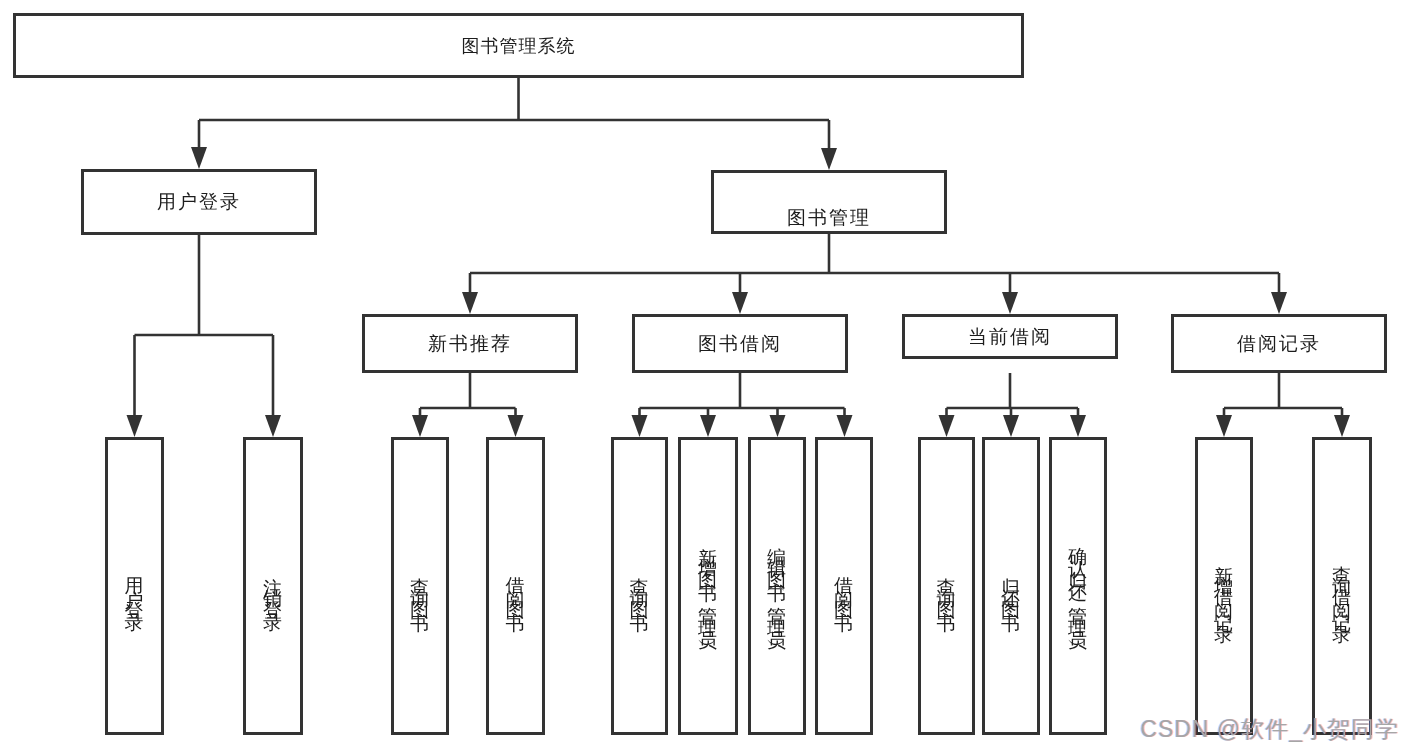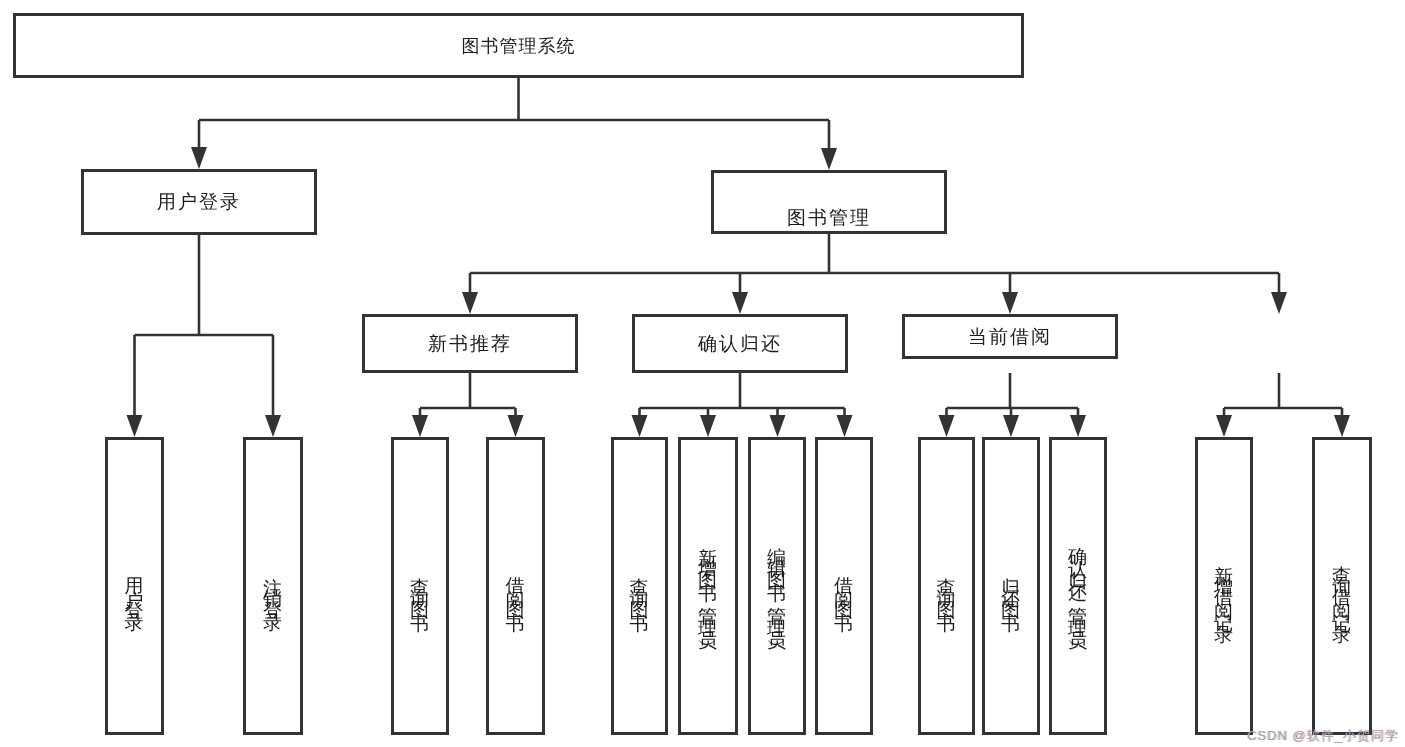--- a/index.html
+++ b/index.html
@@ -44,21 +44,21 @@
     font-size:19px;
     line-height:1;
     letter-spacing:12px;
     white-space:nowrap;
     color:var(--text);
   }
   #watermark{
     position:absolute;
     right:6px;
     bottom:2px;
-    font-size:13px;
+    font-size:23px;
     letter-spacing:1px;
     color:var(--wm);
     text-shadow:1px 0 rgba(255,60,60,0.30), -1px 0 rgba(60,120,255,0.30);
     white-space:nowrap;
   }
 </style>
 </head>
 <body>
 
 <div id="stage">
@@ -147,25 +147,28 @@
     <span class="hlabel l23-label">用户登录</span>
   </div>
   <div class="node" style="left:711px;top:170px;width:236px;height:64px;align-items:flex-end;">
     <span class="hlabel l23-label">图书管理</span>
   </div>
 
   <div class="node" style="left:362px;top:314px;width:216px;height:59px;">
     <span class="hlabel l23-label">新书推荐</span>
   </div>
   <div class="node" style="left:632px;top:314px;width:216px;height:59px;">
-    <span class="hlabel l23-label">确认归还</span>
+    <span class="hlabel l23-label">图书借阅</span>
   </div>
   <div class="node" style="left:902px;top:314px;width:216px;height:45px;">
     <span class="hlabel l23-label">当前借阅</span>
   </div>
+  <div class="node" style="left:1171px;top:314px;width:216px;height:59px;">
+    <span class="hlabel l23-label">借阅记录</span>
+  </div>
 
   <div class="node" style="left:105px;top:437px;width:59px;height:298px;">
     <span class="vlabel">用户登录</span>
   </div>
   <div class="node" style="left:243px;top:437px;width:60px;height:298px;">
     <span class="vlabel">注销登录</span>
   </div>
   <div class="node" style="left:391px;top:437px;width:58px;height:298px;">
     <span class="vlabel">查询图书</span>
   </div>

